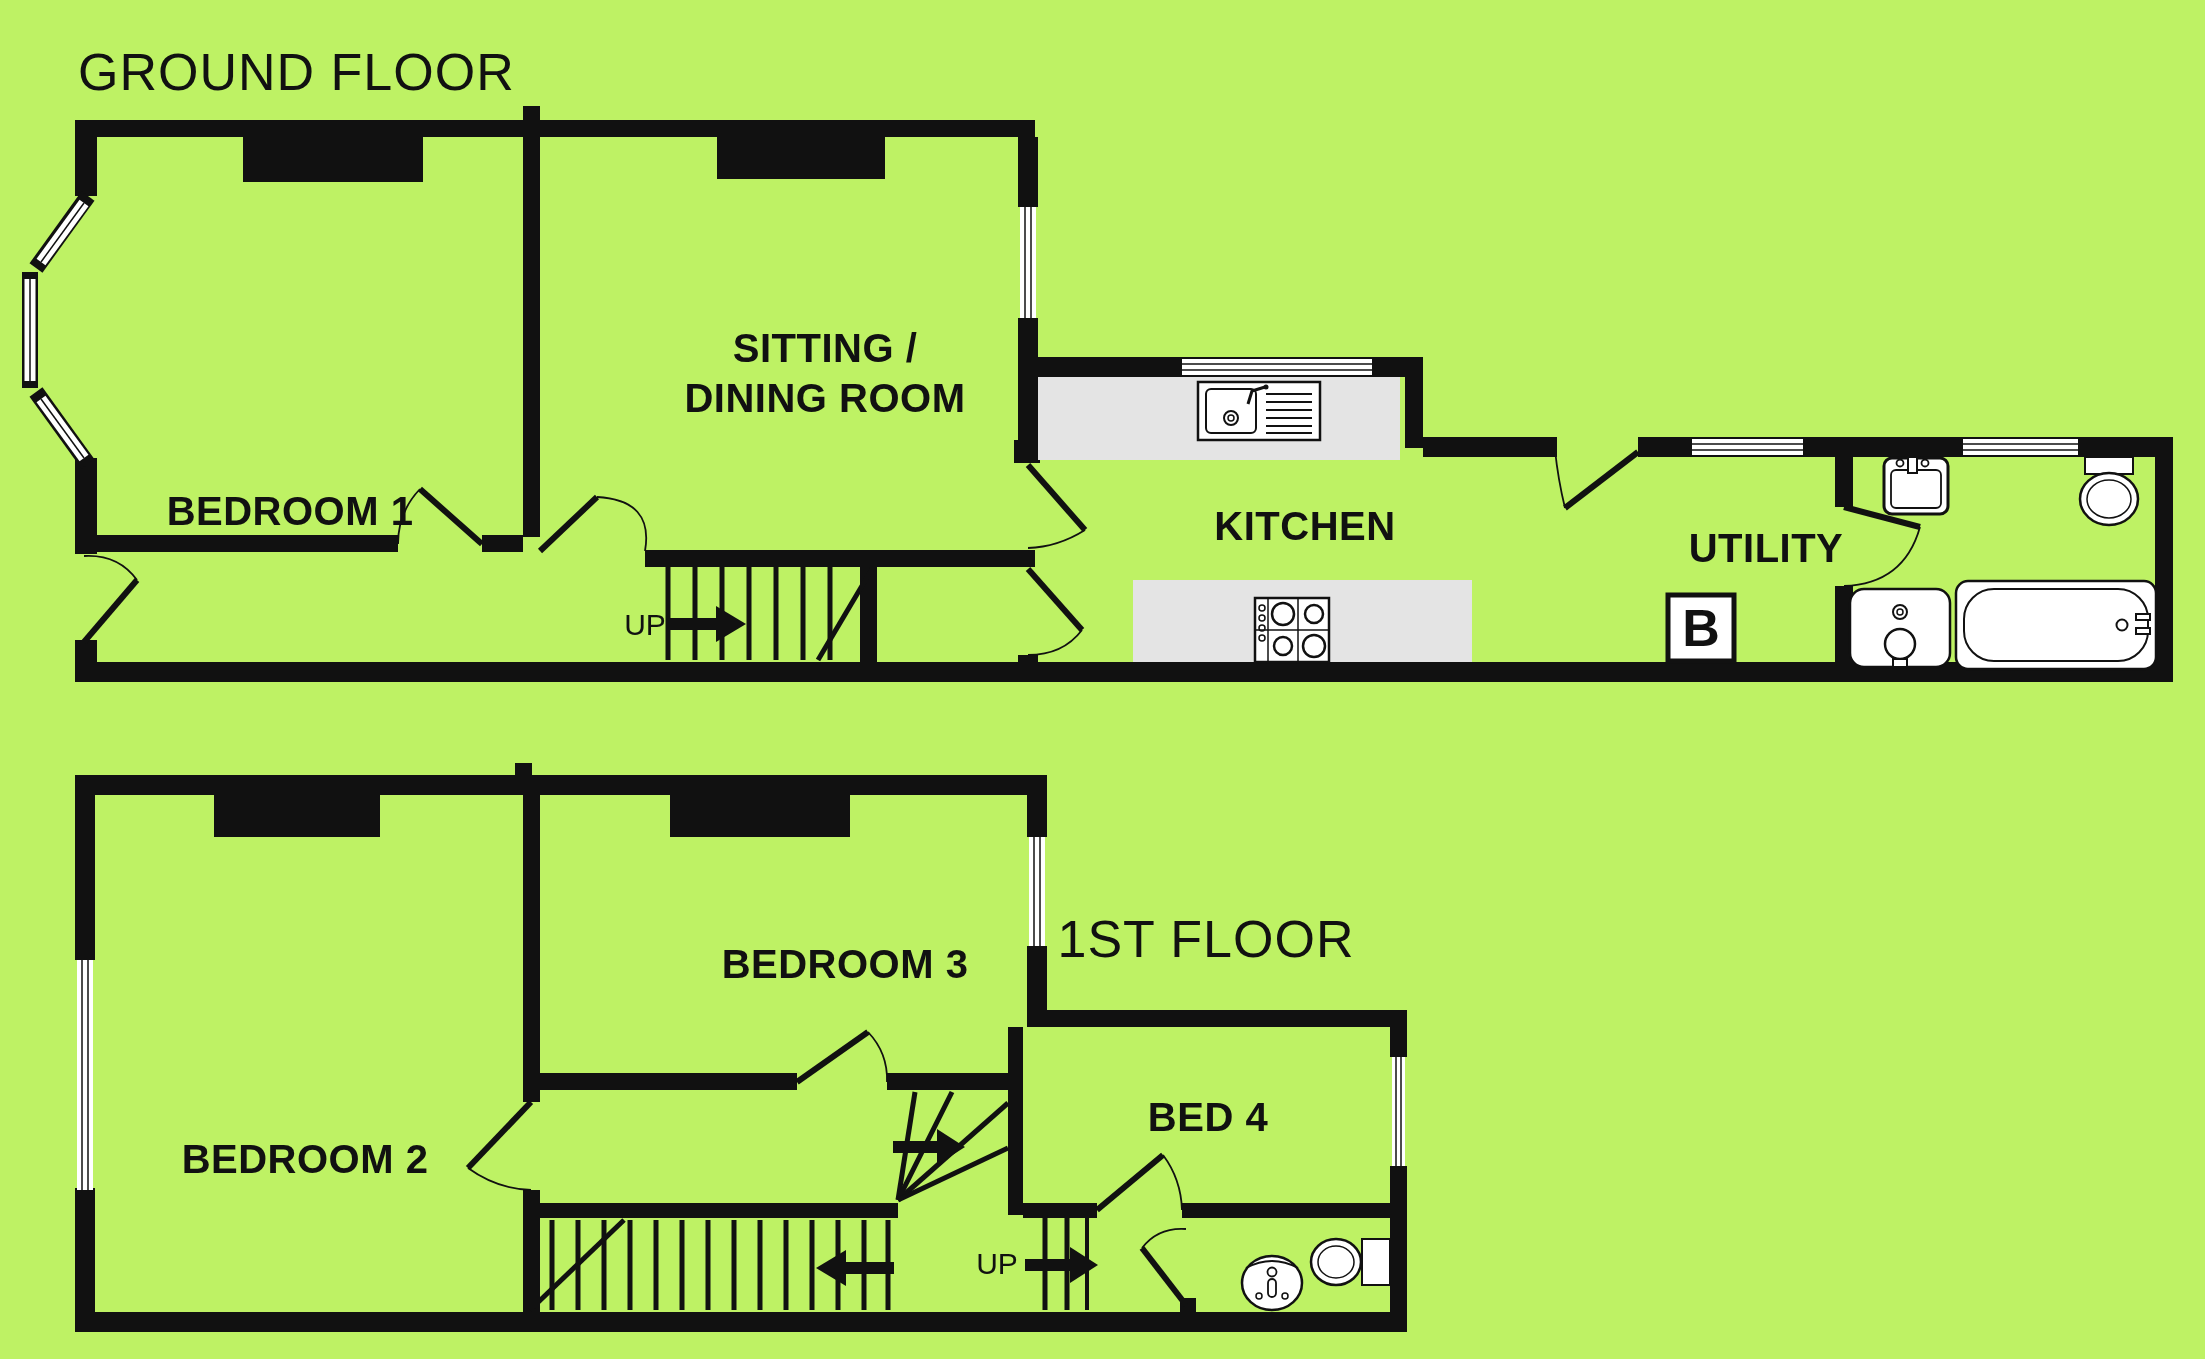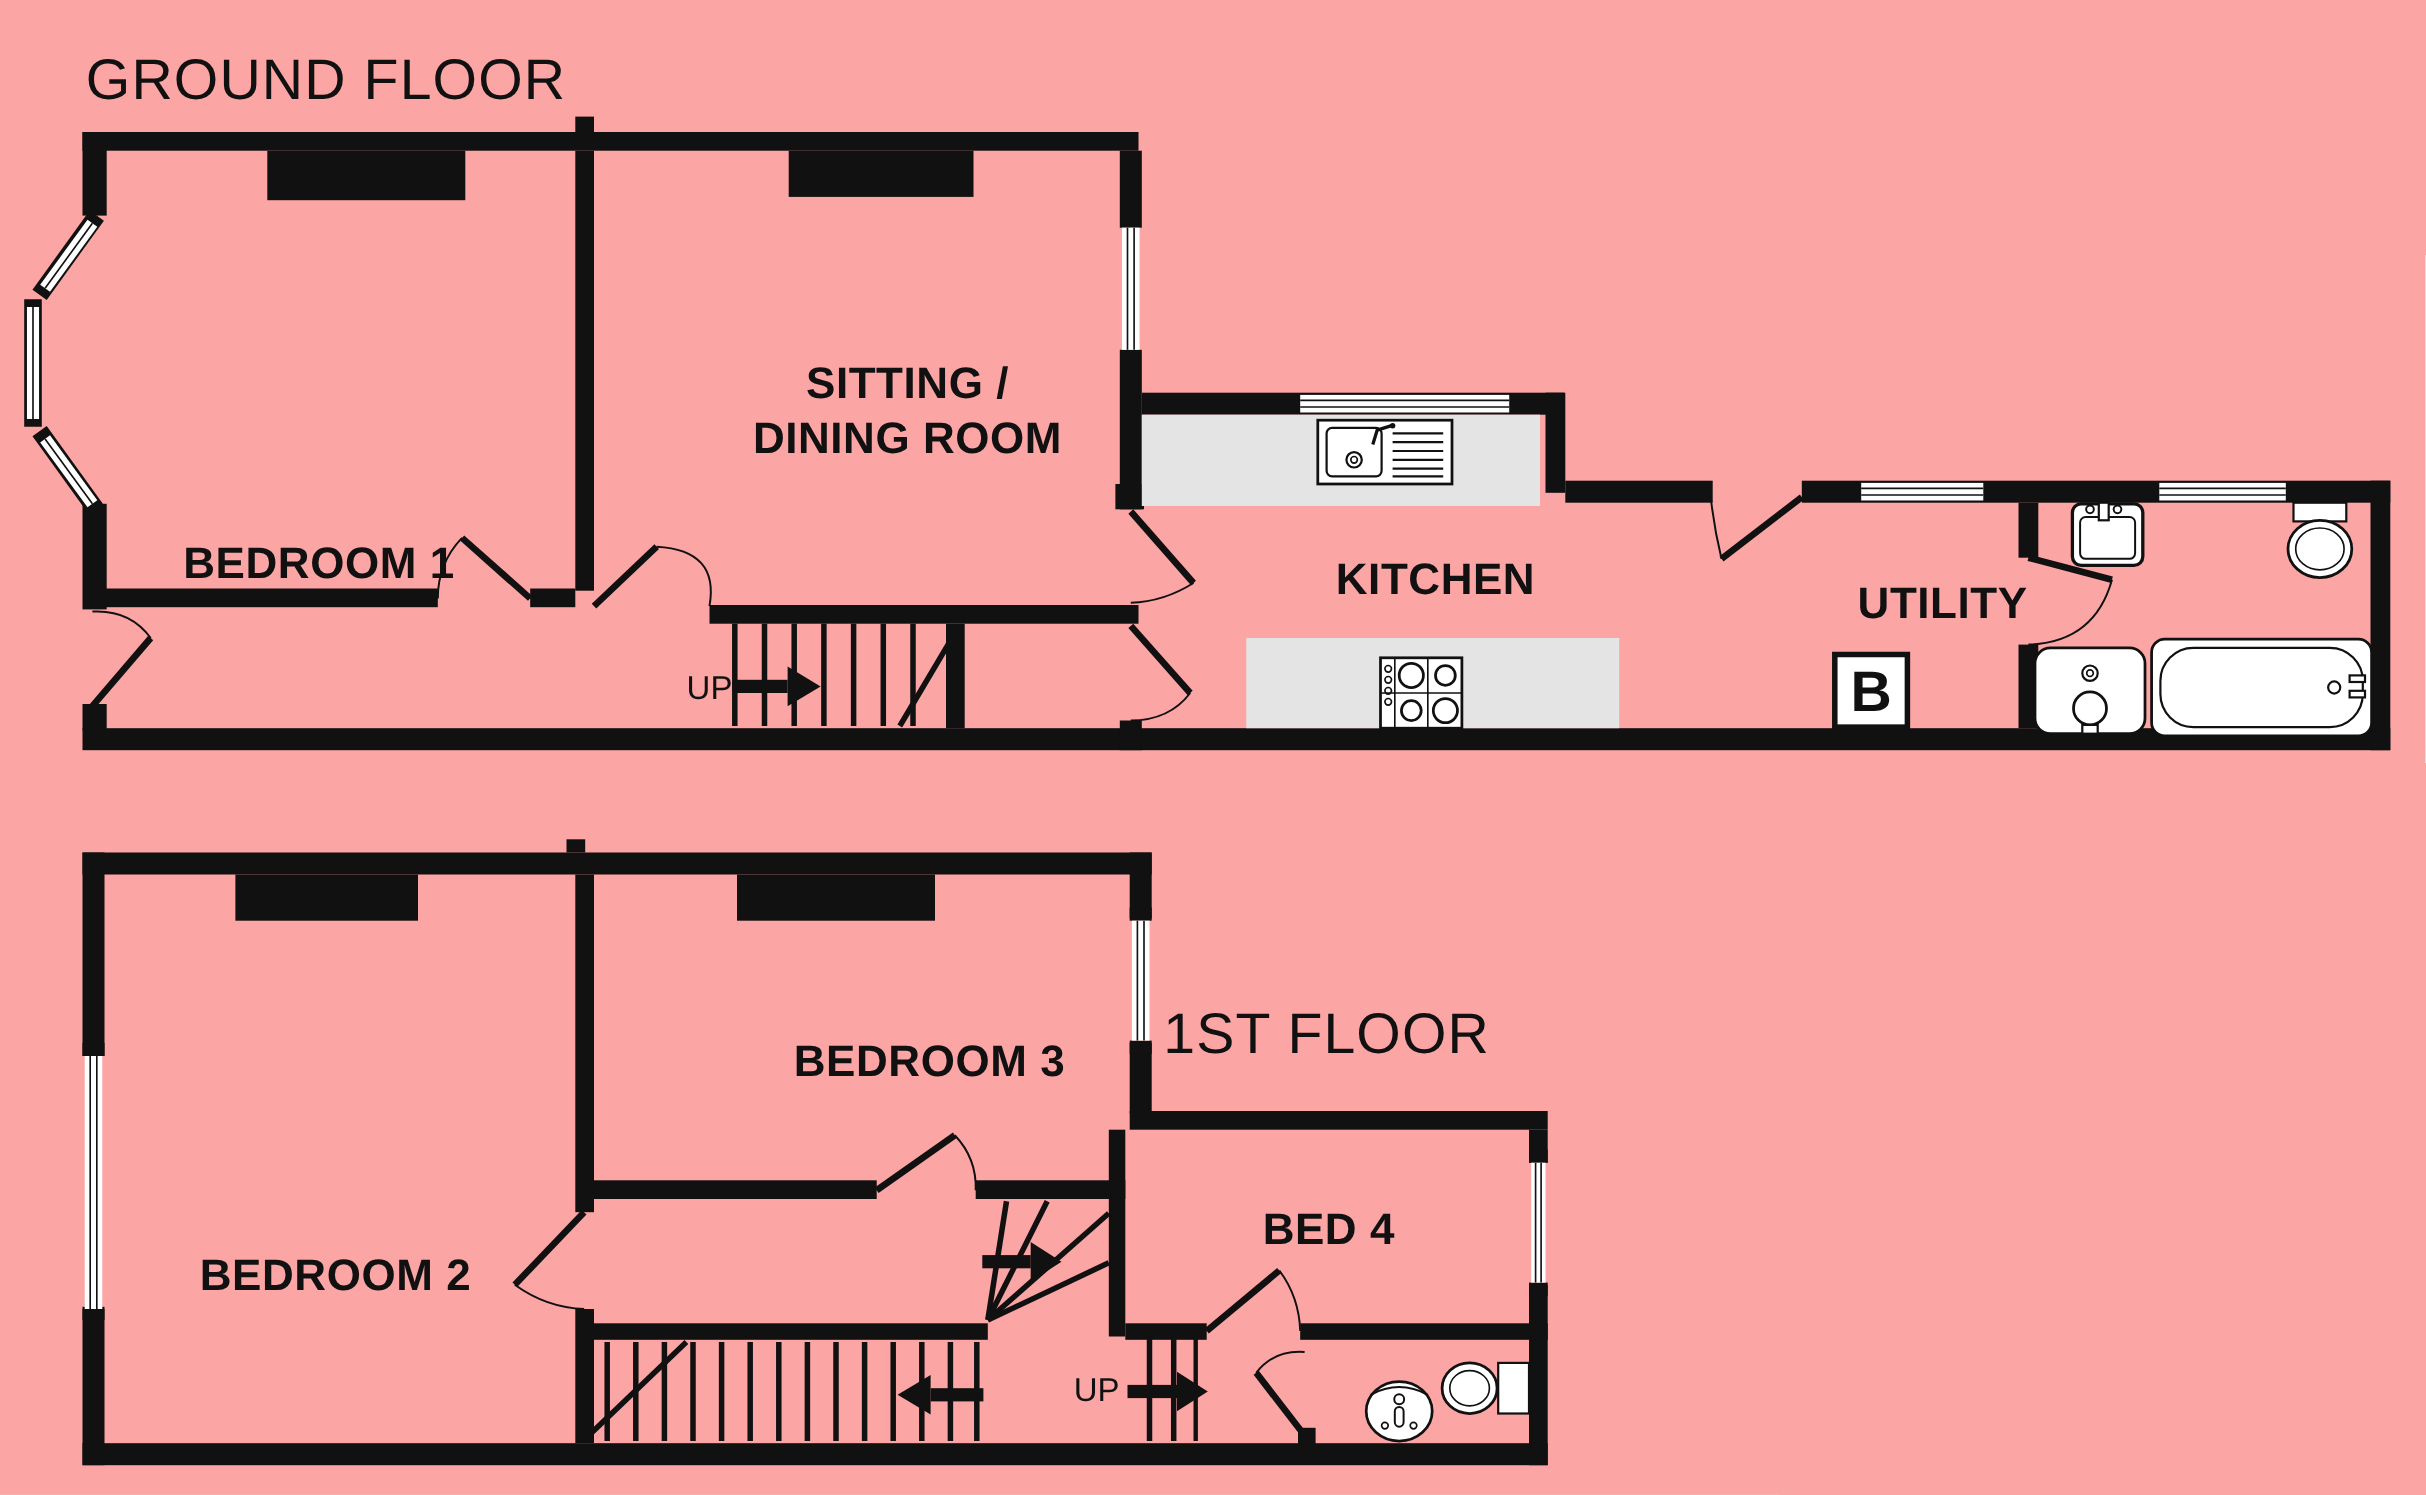--- a/index.html
+++ b/index.html
@@ -1,16 +1,16 @@
 <!DOCTYPE html>
 <html><head>
 <meta charset="utf-8">
 <style>
   html,body{margin:0;padding:0;background:#ffffff;}
-  .stage{position:relative;width:2205px;height:1359px;background:#fca5a5;overflow:hidden;
+  .stage{position:relative;width:2205px;height:1359px;background:#bef264;overflow:hidden;
          font-family:"Liberation Sans", sans-serif;}
   svg{position:absolute;left:0;top:0;}
   text{font-family:"Liberation Sans", sans-serif;fill:#111;}
   .title{font-size:52px;font-weight:400;letter-spacing:1px;}
   .room{font-size:40px;font-weight:700;letter-spacing:0.5px;}
   .small{font-size:30px;font-weight:400;}
   .boiler{font-size:52px;font-weight:700;}
 </style>
 </head>
 <body>

